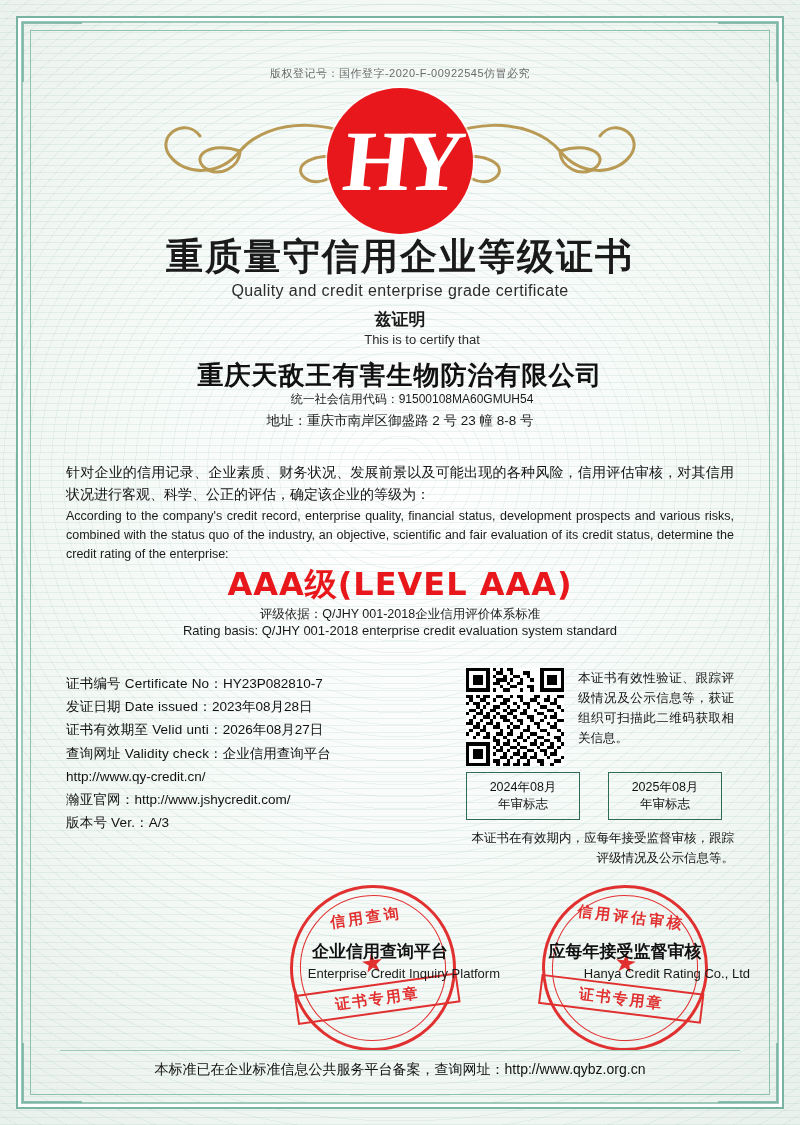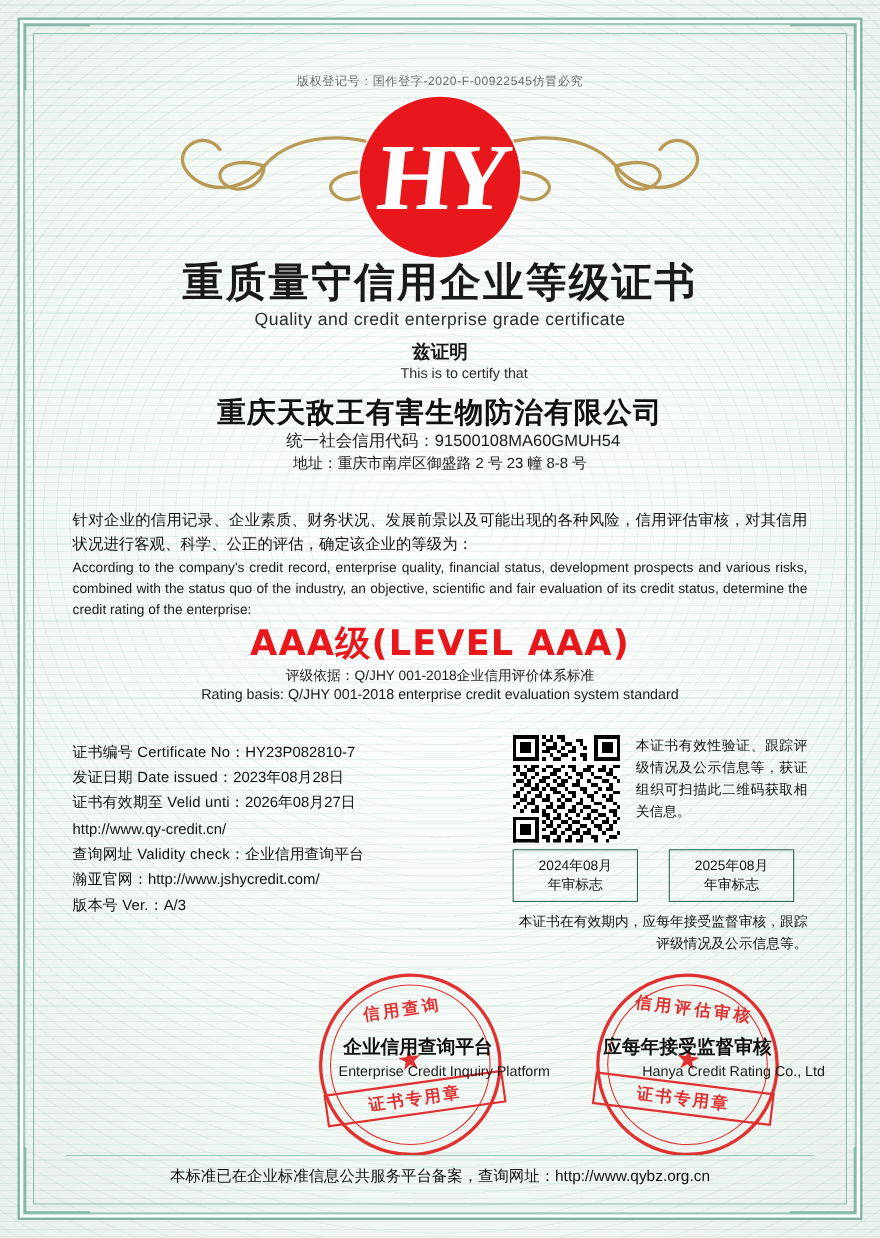--- a/index.html
+++ b/index.html
@@ -87,21 +87,21 @@
     position:absolute;top:332px;left:0;right:0;text-align:center;
     font-size:13px;color:#2b2b2b;margin-left:44px;
   }
   .company{
     position:absolute;top:358px;left:0;right:0;text-align:center;
     font-size:26px;font-weight:bold;color:#111;letter-spacing:1px;
     font-family:"DejaVu Sans", sans-serif;
   }
   .code{
     position:absolute;top:391px;left:0;right:0;text-align:center;
-    font-size:15px;color:#1a1a1a;padding-left:24px;
+    font-size:12px;color:#1a1a1a;padding-left:24px;
   }
   .addr{
     position:absolute;top:412px;left:0;right:0;text-align:center;
     font-size:13.5px;color:#1a1a1a;
   }
 
   .para{
     position:absolute;left:66px;right:66px;top:462px;
     font-size:14px;line-height:1.55;color:#121212;text-align:justify;
   }
@@ -247,24 +247,24 @@
   <div class="meta">
     <div>
       <span class="lbl">证书编号 Certificate No：</span><span class="val">HY23P082810-7</span>
     </div>
     <div>
       <span class="lbl">发证日期 Date issued：</span><span class="val">2023年08月28日</span>
     </div>
     <div>
       <span class="lbl">证书有效期至 Velid unti：</span><span class="val">2026年08月27日</span>
     </div>
-    <div>http://www.qy-credit.cn/</div>
     <div>
       <span class="lbl">查询网址 Validity check：</span><span class="val">企业信用查询平台</span>
     </div>
+    <div>http://www.qy-credit.cn/</div>
     <div>
       <span class="lbl">瀚亚官网：</span><span class="val">http://www.jshycredit.com/</span>
     </div>
     <div>
       <span class="lbl">版本号 Ver.：</span><span class="val">A/3</span>
     </div>
   </div>
 
   <div class="qr">
     <svg width="98" height="98" viewBox="0 0 29 29" shape-rendering="crispEdges">

